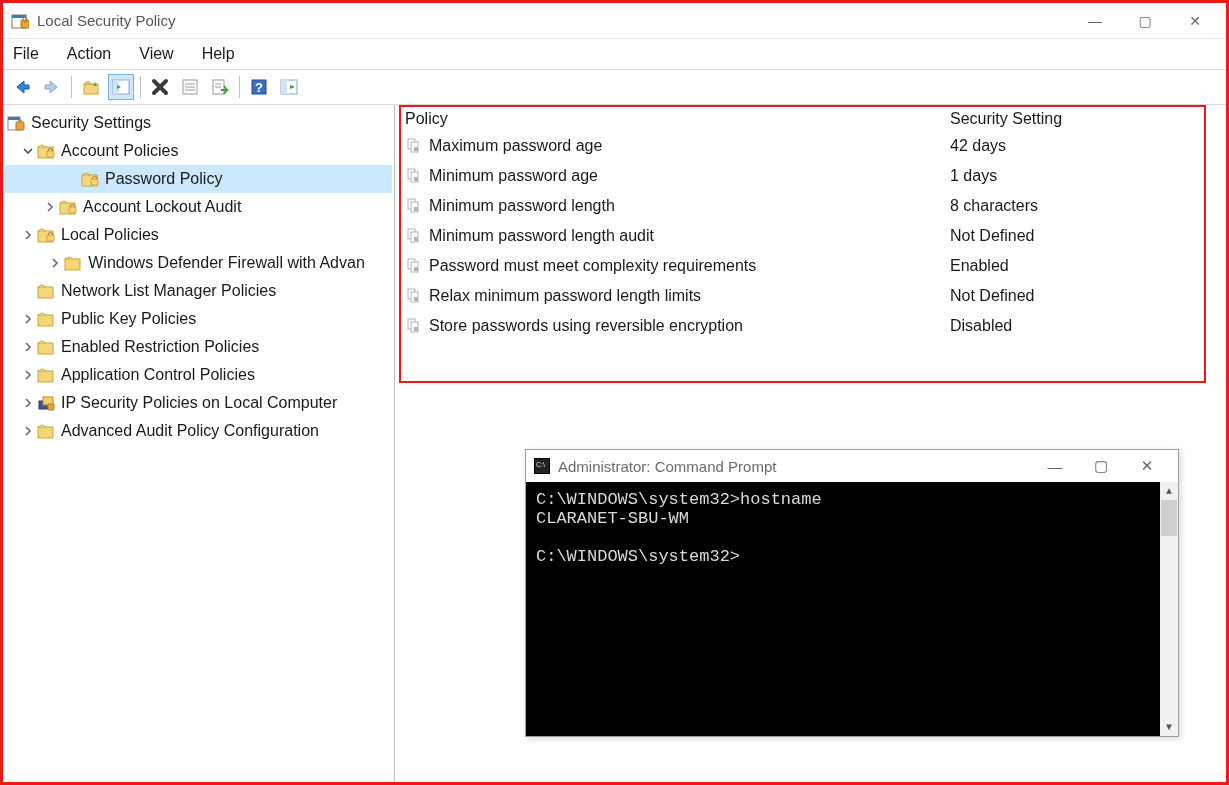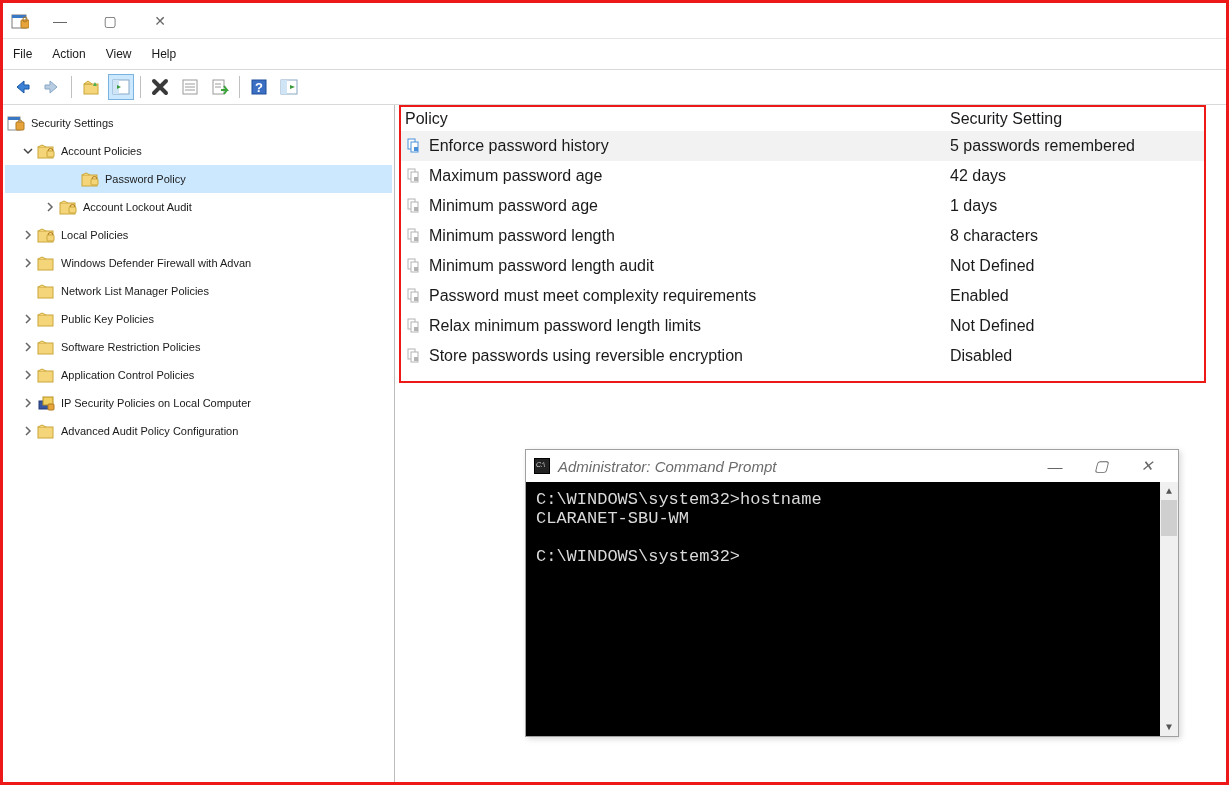--- a/index.html
+++ b/index.html
@@ -27,24 +27,24 @@
     .titlebar .title-text { flex: 1; color: #565656; font-size: 15px; }
     .win-controls { display: flex; gap: 4px; }
     .win-btn {
       width: 46px; height: 30px; display: flex; align-items: center; justify-content: center;
       color: #666; font-size: 14px; cursor: pointer;
     }
     
     .menubar {
       display: flex;
       align-items: center;
-      gap: 20px;
+      gap: 28px;
       height: 30px;
       padding: 0 10px;
-      font-size: 12px;
+      font-size: 16px;
     }
     .menu-item { cursor: default; }
     
     .toolbar {
       display: flex;
       align-items: center;
       height: 36px;
       padding: 2px 6px;
       gap: 4px;
       border-top: 1px solid #d9d9d9;
@@ -70,21 +70,21 @@
       padding-top: 2px;
     }
     .right-panel {
       flex: 1;
       position: relative;
       overflow: hidden;
     }
     
     .tree { padding: 2px 2px; }
     .tree-row {
-      display: flex; align-items: center; height: 28px; font-size: 11px; white-space: nowrap;
+      display: flex; align-items: center; height: 28px; font-size: 16px; white-space: nowrap;
     }
     .tree-row.selected { background: #cce8ff; }
     .twisty {
       width: 14px; height: 14px; display: inline-flex; align-items: center; justify-content: center;
       margin-right: 2px; color: #555;
     }
     .twisty svg { width: 10px; height: 10px; }
     .tree-icon { width: 18px; height: 18px; margin-right: 6px; flex: 0 0 18px; }
     .tree-label { }
     
@@ -115,21 +115,20 @@
       left: 130px; top: 344px;
       width: 654px; height: 288px;
       border: 1px solid #a0a0a0;
       background: #fff;
       box-shadow: 2px 2px 6px rgba(0,0,0,0.15);
     }
     .cmd-titlebar {
       display: flex; align-items: center; height: 32px;
       padding: 0 8px; background: #fff;
       color: #6b6b6b;
-      font-style: italic;
     }
     .cmd-title-icon { width: 16px; height: 16px; margin-right: 8px; background: #222; border: 1px solid #000; position: relative; }
     .cmd-title-icon::after { content: "C:\\"; font-size: 7px; color: #ddd; position: absolute; left: 1px; top: 2px; }
     .cmd-title { flex: 1; font-size: 15px; }
     .cmd-controls { display: flex; }
     .cmd-btn { width: 46px; height: 30px; display: flex; align-items: center; justify-content: center; color: #666; }
     .cmd-body {
       position: relative;
       background: #000;
       color: #dadada;
@@ -154,20 +153,21 @@
 
 <div class="titlebar">
   <span class="title-icon">
     <svg viewBox="0 0 18 18">
         <rect x="1" y="3" width="14" height="13" fill="#fff" stroke="#7a7a7a"></rect>
         <rect x="1" y="3" width="14" height="3" fill="#3b78c4"></rect>
         <rect x="10" y="8" width="8" height="8" rx="1" fill="#e6a43a" stroke="#b07a20"></rect>
         <rect x="12" y="5" width="4" height="5" rx="2" fill="none" stroke="#b07a20"></rect>
       </svg>
   </span>
+  <span class="title-text">Local Security Policy</span>
   <div class="win-controls">
     <div class="win-btn">—</div>
     <div class="win-btn">▢</div>
     <div class="win-btn">✕</div>
   </div>
 </div>
 
 <div class="menubar">
   <span class="menu-item">File</span>
   <span class="menu-item">Action</span>
@@ -312,21 +312,21 @@
           <svg viewBox="0 0 18 18" class="folder-svg">
               <rect x="1" y="5" width="15" height="11"></rect>
               <path d="M1 5 L5 3 L9 5" fill="#f5d57a" stroke="#caa63a"></path>
               <rect x="10" y="9" width="7" height="6" rx="1" class="lock-mini" stroke="#b07a20"></rect>
               <path d="M11 9 a2.5 2.5 0 0 1 5 0" fill="none" stroke="#b07a20"></path>
             </svg>
         </span>
         <span class="tree-label">Local Policies</span>
       </div>
 
-      <div class="tree-row" style="padding-left:16px;">
+      <div class="tree-row" style="padding-left:16px;justify-content:center;">
         <span class="twisty">
             <svg viewBox="0 0 10 10">
               <path d="M3 1 L7 5 L3 9" fill="none" stroke="#666" stroke-width="1.5"></path>
             </svg>
           </span>
         <span class="tree-icon">
           <svg viewBox="0 0 18 18" class="folder-svg">
               <rect x="1" y="5" width="15" height="11"></rect>
               <path d="M1 5 L5 3 L9 5" fill="#f5d57a" stroke="#caa63a"></path>
             </svg>
@@ -364,21 +364,21 @@
             <svg viewBox="0 0 10 10">
               <path d="M3 1 L7 5 L3 9" fill="none" stroke="#666" stroke-width="1.5"></path>
             </svg>
           </span>
         <span class="tree-icon">
           <svg viewBox="0 0 18 18" class="folder-svg">
               <rect x="1" y="5" width="15" height="11"></rect>
               <path d="M1 5 L5 3 L9 5" fill="#f5d57a" stroke="#caa63a"></path>
             </svg>
         </span>
-        <span class="tree-label">Software Restriction Policies</span>
+        <span class="tree-label">Enabled Restriction Policies</span>
       </div>
 
       <div class="tree-row" style="padding-left:16px;">
         <span class="twisty">
             <svg viewBox="0 0 10 10">
               <path d="M3 1 L7 5 L3 9" fill="none" stroke="#666" stroke-width="1.5"></path>
             </svg>
           </span>
         <span class="tree-icon">
           <svg viewBox="0 0 18 18" class="folder-svg">
@@ -422,29 +422,20 @@
     </div>
   </div>
 
   <div class="right-panel">
     <div class="policy-box">
       <div class="policy-header">
         <span class="col-policy">Policy</span>
         <span class="col-setting">Security Setting</span>
       </div>
       <div id="policy-rows">
-          <div class="policy-row sel">
-            <span class="policy-icon"><svg viewBox="0 0 18 18">
-                <rect x="3" y="2" width="7" height="10" fill="#fff" stroke="#4a90d9"></rect>
-                <rect x="6" y="5" width="7" height="10" fill="#fff" stroke="#4a90d9"></rect>
-                <rect x="9" y="10" width="4" height="4" fill="#4a90d9"></rect>
-              </svg></span>
-            <span class="policy-name">Enforce password history</span>
-            <span class="policy-value">5 passwords remembered</span>
-          </div>
           <div class="policy-row">
             <span class="policy-icon"><svg viewBox="0 0 18 18">
                 <rect x="3" y="2" width="7" height="10" fill="#fff" stroke="#b3b3b3"></rect>
                 <rect x="6" y="5" width="7" height="10" fill="#fff" stroke="#b3b3b3"></rect>
                 <rect x="9" y="10" width="4" height="4" fill="#b3b3b3"></rect>
               </svg></span>
             <span class="policy-name">Maximum password age</span>
             <span class="policy-value">42 days</span>
           </div>
           <div class="policy-row">

